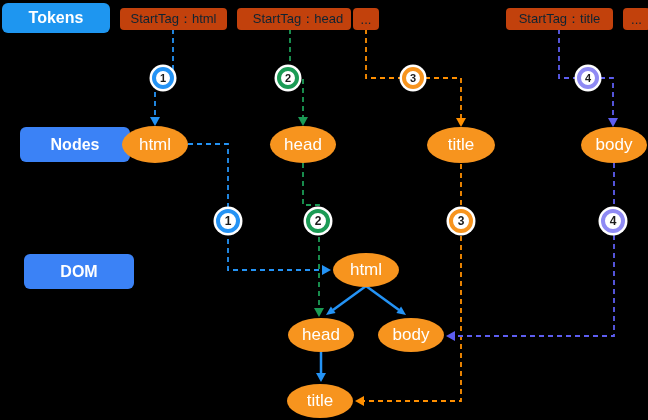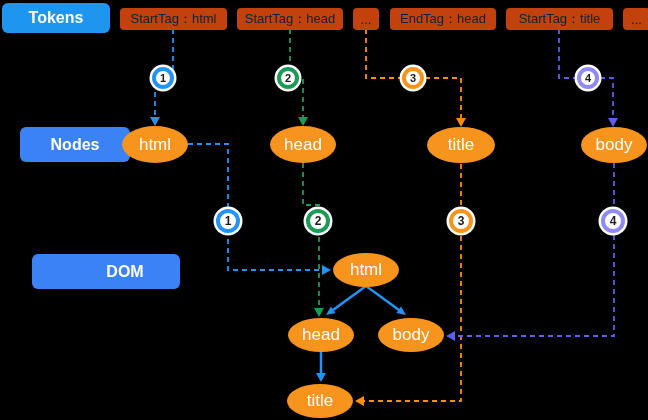--- a/index.html
+++ b/index.html
@@ -62,26 +62,25 @@
     <path d="M366,286 L333,310" fill="none" stroke="#2493F5" stroke-width="2.5"></path>
     <polygon points="326,315 330.9,306.5 335.6,313" fill="#2493F5"></polygon>
     <path d="M366,286 L399,310" fill="none" stroke="#2493F5" stroke-width="2.5"></path>
     <polygon points="406,315 401.1,306.5 396.4,313" fill="#2493F5"></polygon>
     <path d="M321,352 V373" fill="none" stroke="#2493F5" stroke-width="2.5"></path>
     <polygon points="321,382 316,373 326,373" fill="#2493F5"></polygon>
   </svg>
 
   <div class="rowlabel blue" style="left:2px;top:3px;width:108px;height:30px;">Tokens</div>
   <div class="rowlabel orange" style="left:0px;top:127px;width:110px;height:35px;">Nodes</div>
-  <div class="rowlabel orange" style="left:12px;top:254px;width:110px;height:35px;padding-left:38px;">DOM</div>
+  <div class="rowlabel orange" style="left:4px;top:254px;width:110px;height:35px;">DOM</div>
 
   <div class="token" style="left:120px;width:107px;">StartTag：html</div>
-  <div class="token" style="left:237px;width:106px;">StartTag：head</div>
+  <div class="token" style="left:237px;width:106px;padding-left:8px;">StartTag：head</div>
   <div class="token" style="left:353px;width:26px;">...</div>
-  <div class="token" style="left:390px;width:106px;">EndTag：head</div>
   <div class="token" style="left:506px;width:107px;">StartTag：title</div>
   <div class="token" style="left:623px;width:27px;">...</div>
 
   <div class="step r1 c-blue" style="left:152px;top:67px;">1</div>
   <div class="step r1 c-green" style="left:277px;top:67px;">2</div>
   <div class="step r1 c-orange" style="left:402px;top:67px;">3</div>
   <div class="step r1 c-purple" style="left:577px;top:67px;">4</div>
 
   <div class="ellipse" style="left:122px;top:126px;width:66px;height:37px;">html</div>
   <div class="ellipse" style="left:270px;top:126px;width:66px;height:37px;">head</div>

